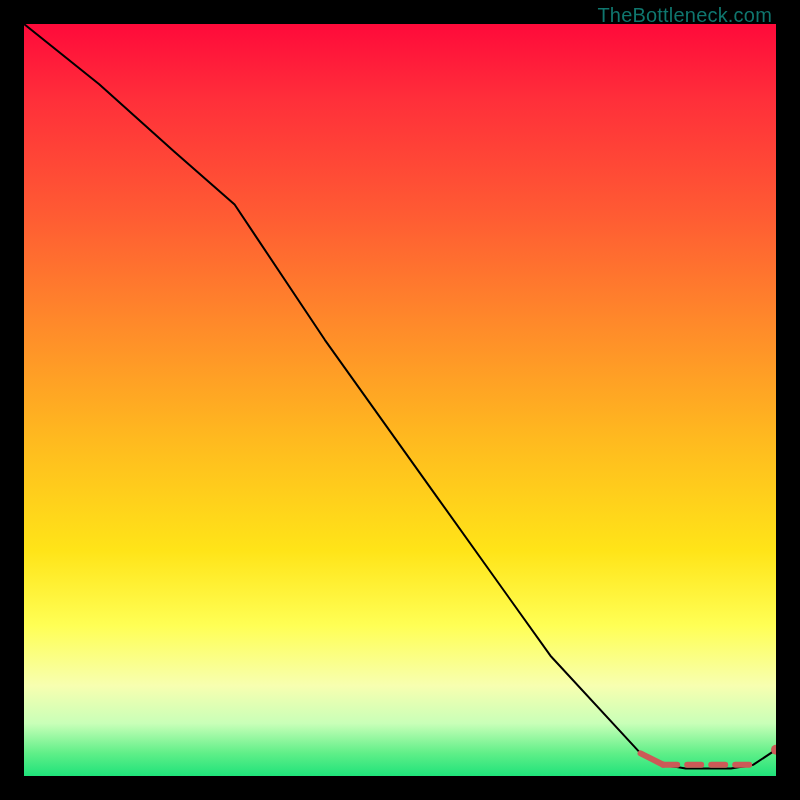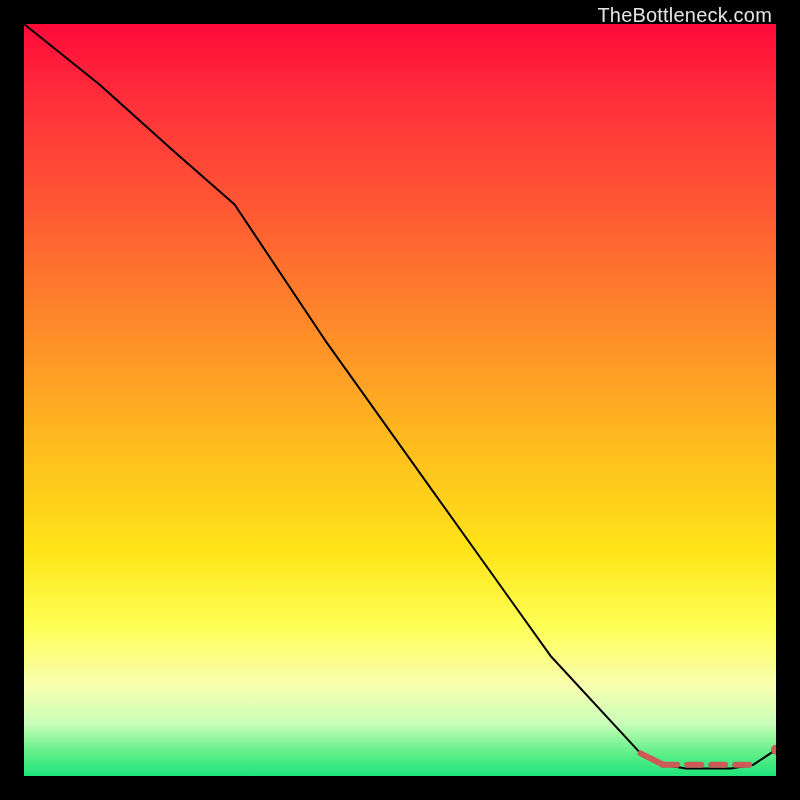--- a/index.html
+++ b/index.html
@@ -36,21 +36,21 @@
       #f7ffb0 88%,
       #c9ffb8 93%,
       #5fef88 97%,
       #1fe27a 100%
     );
   }
   .watermark {
     position: absolute;
     top: 4px;
     right: 28px;
-    color: #e5e5e5;
+    color: #0f766e;
     font-size: 20px;
     font-weight: 500;
     letter-spacing: 0.2px;
     user-select: none;
   }
   svg.overlay {
     position: absolute;
     left: 0;
     top: 0;
     width: 752px;

